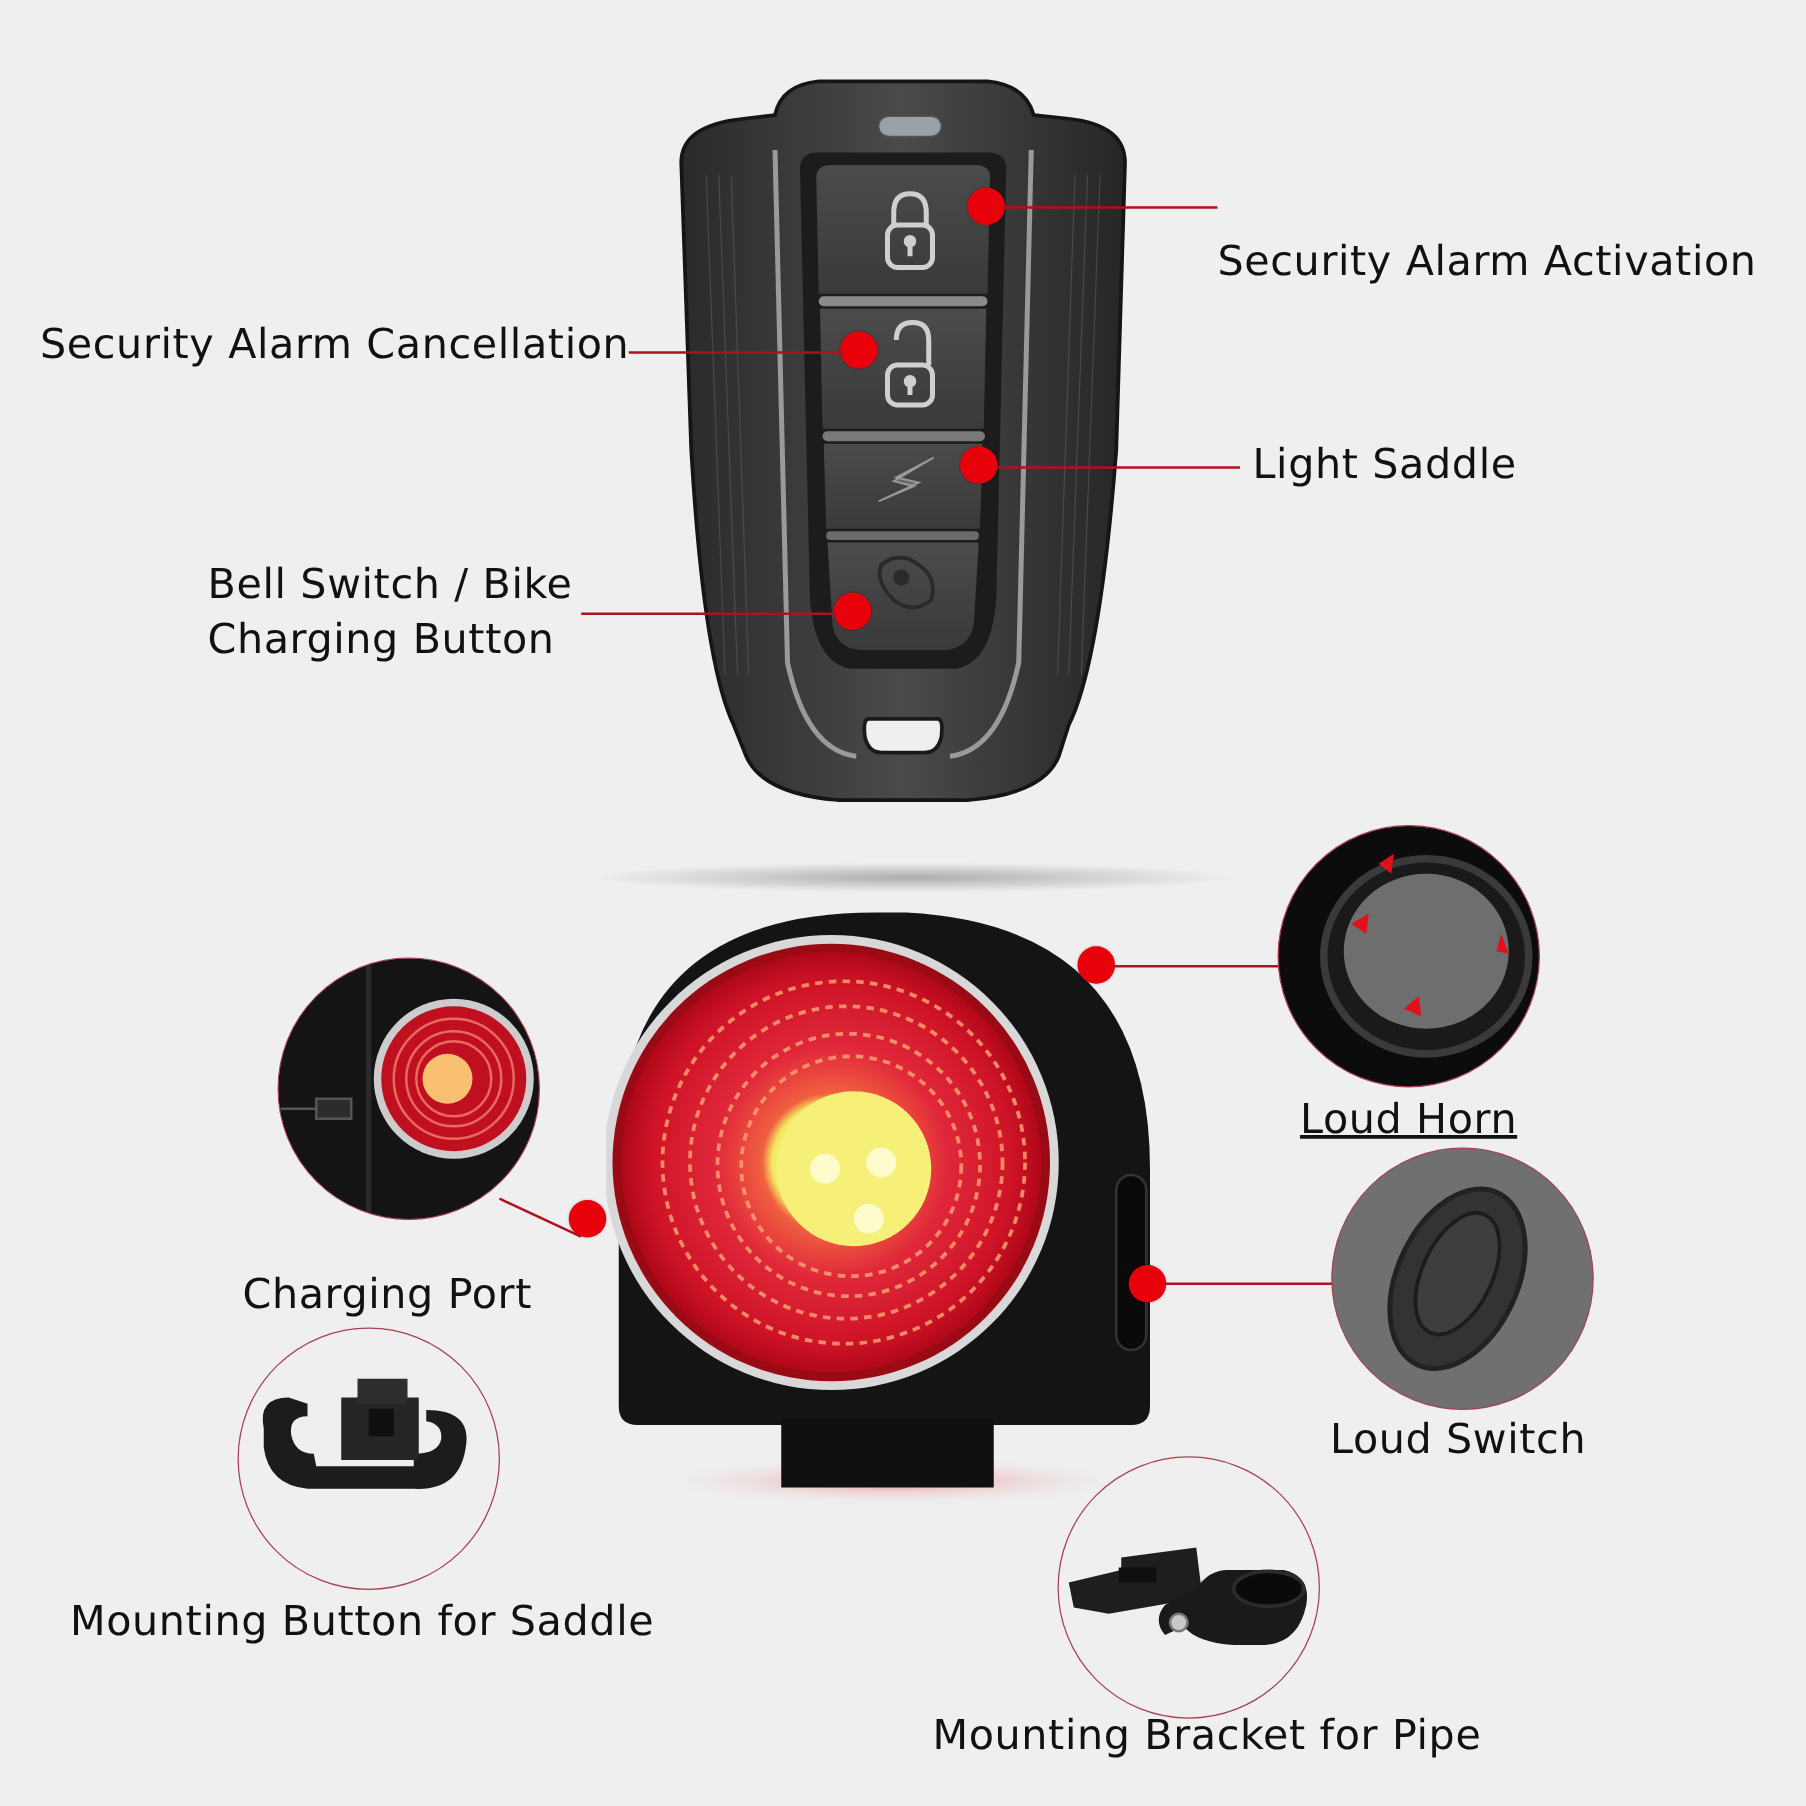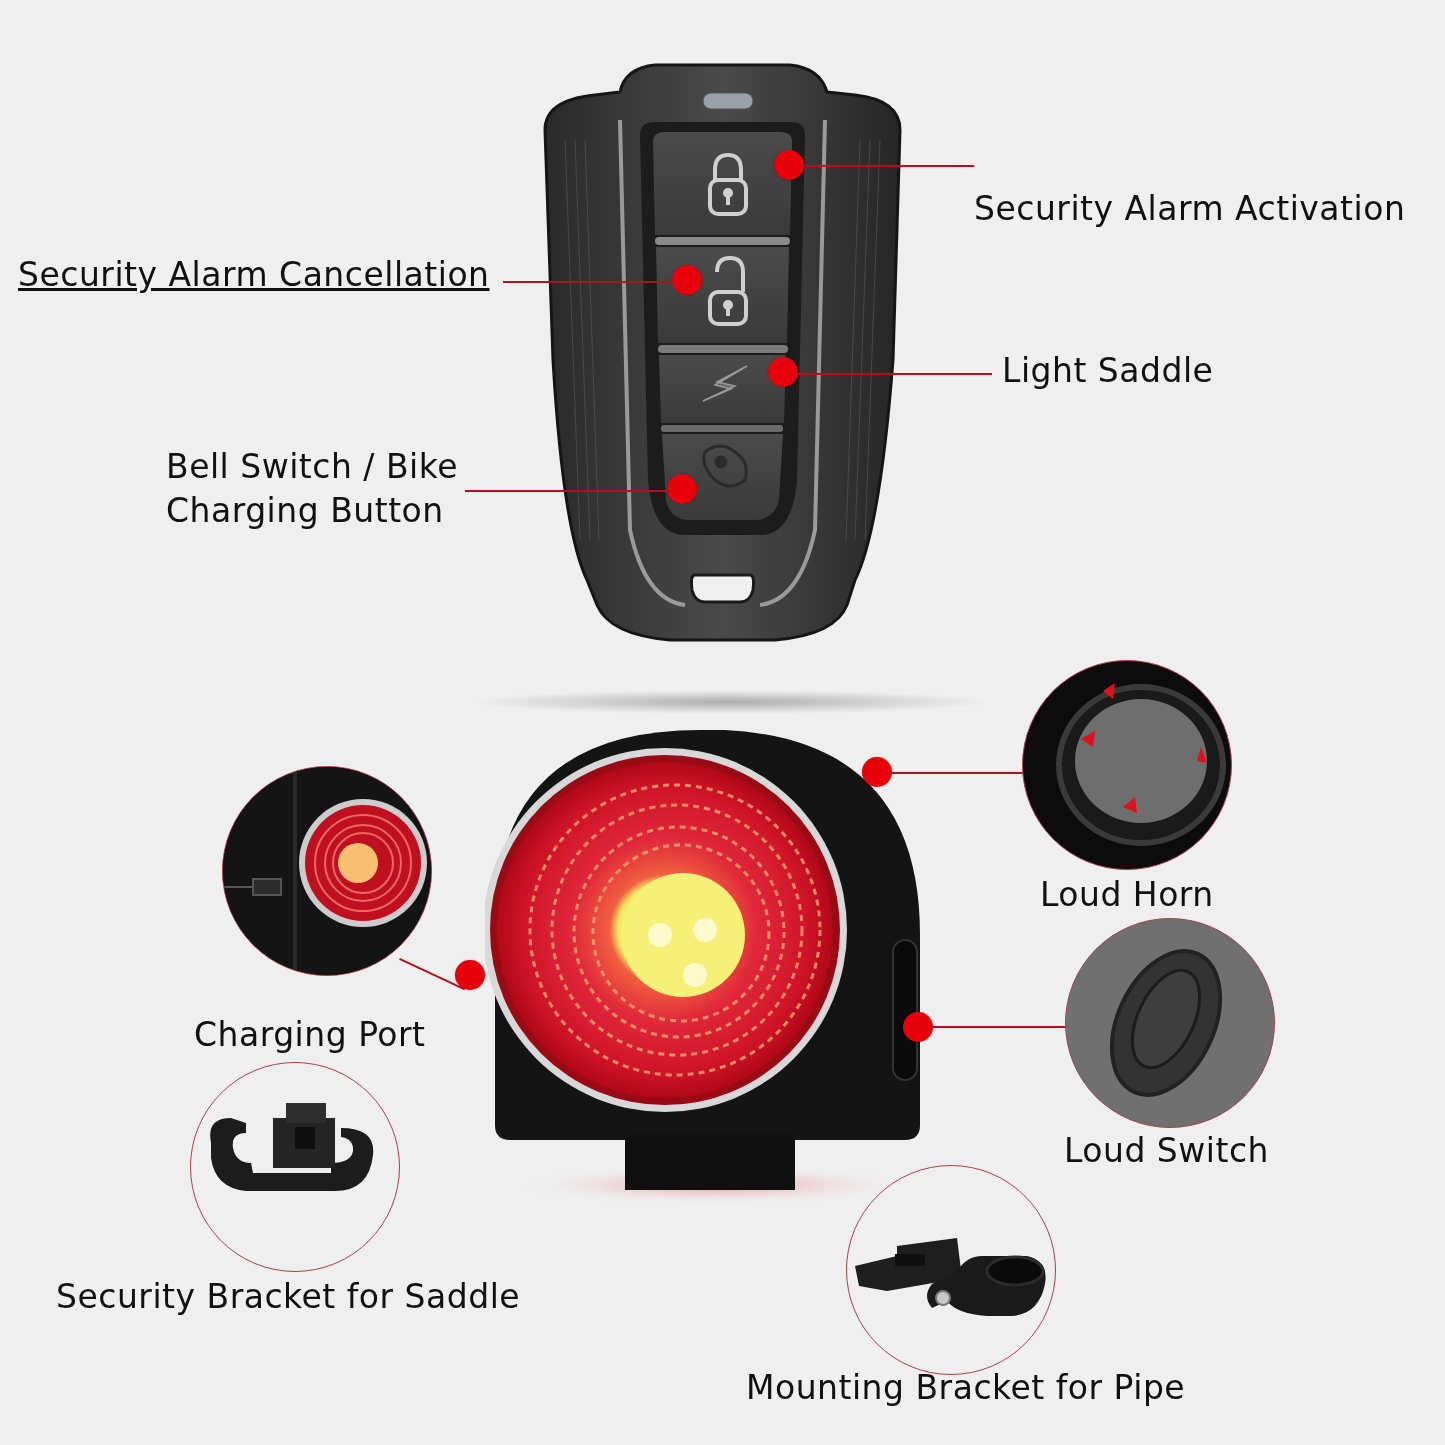--- a/index.html
+++ b/index.html
@@ -83,21 +83,21 @@
 </div>
 
 <div class="abs" style="left:470px;top:690px;width:520px;height:24px;border-radius:50%;background:radial-gradient(ellipse at center, rgba(120,120,120,0.55), rgba(239,239,239,0) 70%);"></div>
 
 <div class="dot" style="left:774px;top:150px;"></div>
 <div class="line" style="left:802px;top:165px;width:172px;"></div>
 <div class="label" style="left:974px;top:143px;margin-top:44px;">Security Alarm Activation</div>
 
 <div class="dot" style="left:672px;top:265px;"></div>
 <div class="line" style="left:503px;top:281px;width:172px;"></div>
-<div class="label" style="left:18px;top:253px;text-decoration:underline;">Security Alarm Cancellation</div>
+<div class="label" style="left:32px;top:253px;">Security Alarm Cancellation</div>
 
 <div class="dot" style="left:768px;top:357px;"></div>
 <div class="line" style="left:796px;top:373px;width:196px;"></div>
 <div class="label" style="left:1002px;top:349px;">Light Saddle</div>
 
 <div class="dot" style="left:667px;top:474px;"></div>
 <div class="line" style="left:465px;top:490px;width:205px;"></div>
 <div class="label multi" style="left:166px;top:445px;width:300px;">Bell Switch / Bike Charging Button</div>
 
 <div class="abs" style="left:485px;top:725px;width:450px;height:480px;">
@@ -147,21 +147,21 @@
     <ellipse cx="118" cy="104" rx="82" ry="78" fill="#1a1a1a" stroke="#3a3a3a" stroke-width="6"></ellipse>
     <ellipse cx="118" cy="100" rx="66" ry="62" fill="#6e6e6e"></ellipse>
     <g fill="#e0101c">
       <polygon points="80,30 92,22 90,38"></polygon>
         <polygon points="58,78 72,70 70,86"></polygon>
       <polygon points="174,100 178,86 184,102"></polygon>
         <polygon points="100,146 112,136 114,152"></polygon>
     </g>
   </svg>
 </div>
-<div class="label" style="left:1040px;top:873px;">Loud Horn</div>
+<div class="label" style="left:1040px;top:873px;text-decoration:underline;">Loud Horn</div>
 
 <div class="dot" style="left:903px;top:1012px;"></div>
 <div class="line" style="left:931px;top:1026px;width:137px;"></div>
 <div class="circle" style="left:1065px;top:918px;width:208px;height:208px;background:#6a6a6a;">
   <svg width="208" height="208" viewBox="0 0 208 208">
     <rect width="208" height="208" fill="#707070"></rect>
     <ellipse cx="100" cy="104" rx="48" ry="76" transform="rotate(25 100 104)" fill="#333" stroke="#222" stroke-width="4"></ellipse>
     <ellipse cx="100" cy="100" rx="28" ry="52" transform="rotate(25 100 100)" fill="#3e3e3e" stroke="#1c1c1c" stroke-width="3"></ellipse>
   </svg>
 </div>
@@ -187,21 +187,21 @@
 <div class="label" style="left:194px;top:977px;margin-top:36px;">Charging Port</div>
 
 <div class="circle" style="left:190px;top:1062px;width:208px;height:208px;">
   <svg width="208" height="208" viewBox="0 0 208 208">
     <path d="M20 80 Q15 55 40 55 L55 60 L55 70 Q40 70 42 85 Q45 100 60 100 L62 110 L140 110 L140 100 Q160 100 162 88 Q163 76 150 74 L150 65 Q185 65 182 92 Q178 130 140 128 L55 128 Q24 125 20 95 Z" fill="#1c1c1c"></path>
     <rect x="82" y="55" width="62" height="50" fill="#252525"></rect>
     <rect x="95" y="40" width="40" height="20" fill="#2e2e2e"></rect>
     <rect x="104" y="64" width="20" height="22" fill="#0f0f0f"></rect>
   </svg>
 </div>
-<div class="label" style="left:56px;top:1275px;">Security Bracket for Saddle</div>
+<div class="label" style="left:56px;top:1275px;">Mounting Button for Saddle</div>
 
 <div class="circle" style="left:846px;top:1165px;width:208px;height:208px;">
   <svg width="208" height="208" viewBox="0 0 208 208">
     <path d="M8 100 L50 90 L50 80 L110 72 L115 112 L40 125 L12 120 Z" fill="#1e1e1e"></path>
     <rect x="48" y="88" width="30" height="12" fill="#0f0f0f"></rect>
     <path d="M110 105 Q120 90 135 90 L180 90 Q202 95 198 118 Q192 148 165 150 L140 150 Q110 148 100 135 L85 142 Q75 130 85 118 Z" fill="#1a1a1a"></path>
     <ellipse cx="168" cy="105" rx="28" ry="14" fill="#0a0a0a" stroke="#2b2b2b" stroke-width="3"></ellipse>
     <circle cx="96" cy="132" r="7" fill="#c8c8c8" stroke="#777" stroke-width="2"></circle>
   </svg>
 </div>

